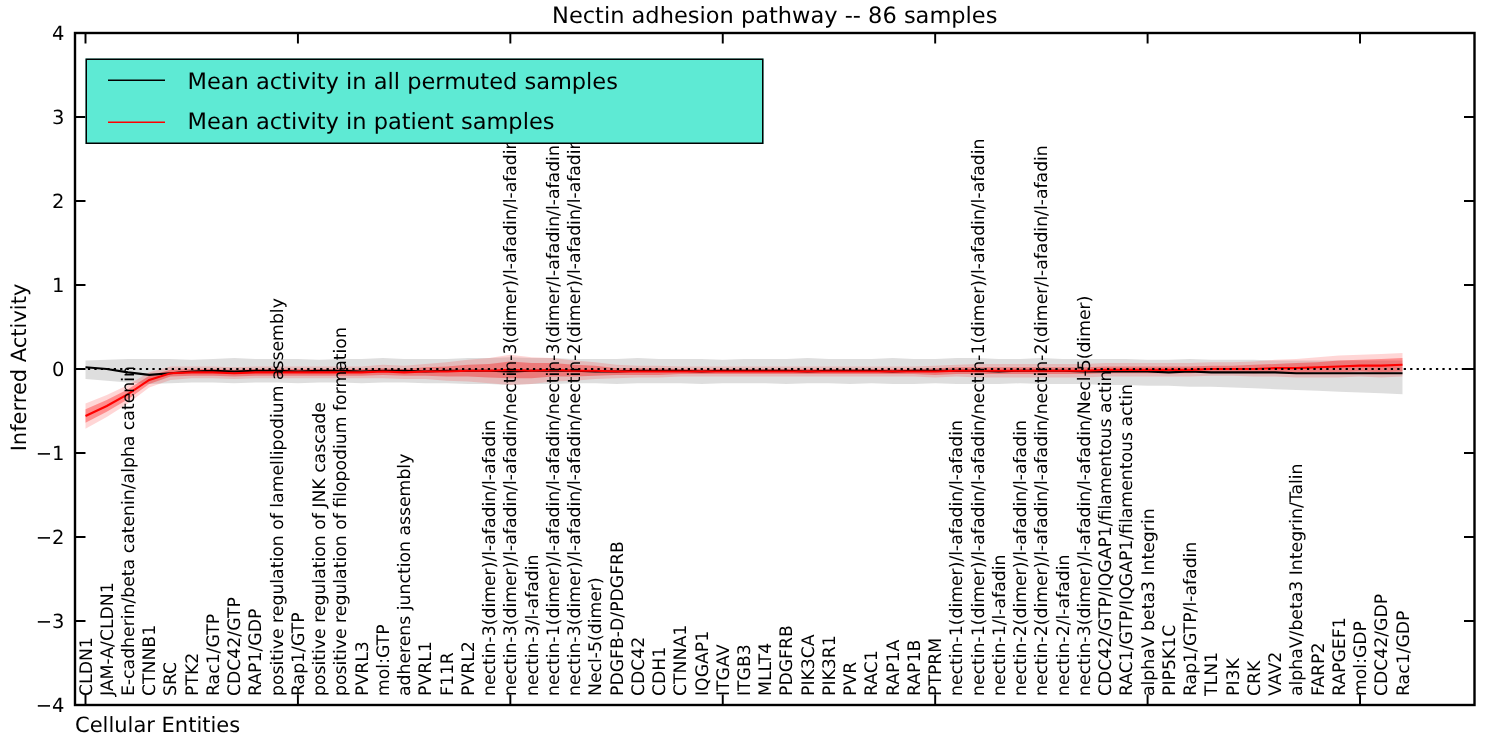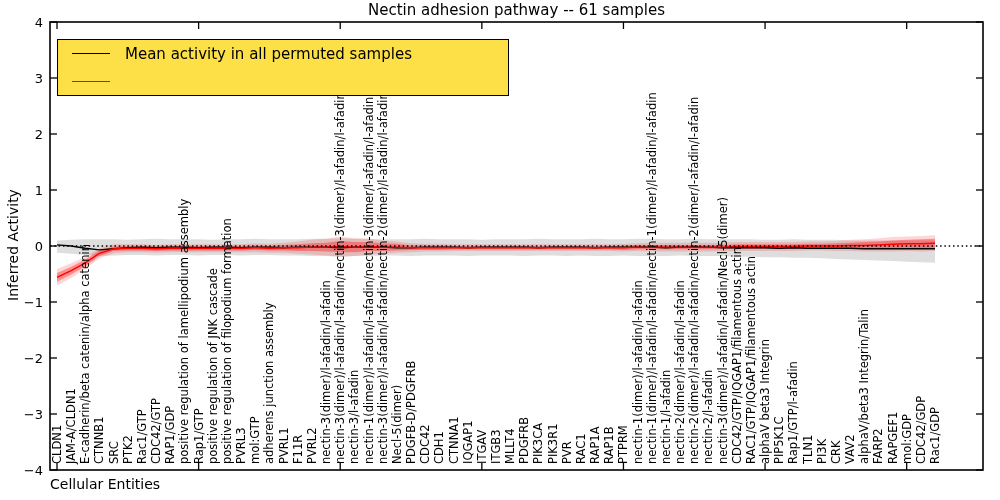--- a/index.html
+++ b/index.html
@@ -16,21 +16,21 @@
     position:absolute; left:50px; top:476px; width:933px;
     text-align:left; font-size:14px;
   }
   .y-label{
     position:absolute; left:13px; top:245px;
     transform:translate(-50%,-50%) rotate(-90deg);
     font-size:14px; white-space:nowrap;
   }
   .legend{
     position:absolute; left:57px; top:39px; width:452px; height:57px;
-    background:#fde047; border:1.6px solid #000000; box-sizing:border-box;
+    background:#5eead4; border:1.6px solid #000000; box-sizing:border-box;
     display:flex; flex-direction:column; justify-content:space-around;
     z-index:5;
   }
   .legend-row{display:flex; align-items:center; height:26px;}
   .legend-line{display:inline-block; width:38px; height:0; border-top:1.6px solid #000; margin:0 15px 0 14px; flex:none;}
   .legend-text{font-size:15px; white-space:nowrap;}
 </style>
 </head>
 <body>
 
@@ -155,28 +155,29 @@
         <line x1="481.8387096774194" y1="470" x2="481.8387096774194" y2="463" stroke="#000" stroke-width="1.3"></line>
         <line x1="623.4516129032259" y1="22" x2="623.4516129032259" y2="29" stroke="#000" stroke-width="1.3"></line>
         <line x1="623.4516129032259" y1="470" x2="623.4516129032259" y2="463" stroke="#000" stroke-width="1.3"></line>
         <line x1="765.0645161290323" y1="22" x2="765.0645161290323" y2="29" stroke="#000" stroke-width="1.3"></line>
         <line x1="765.0645161290323" y1="470" x2="765.0645161290323" y2="463" stroke="#000" stroke-width="1.3"></line>
         <line x1="906.6774193548388" y1="22" x2="906.6774193548388" y2="29" stroke="#000" stroke-width="1.3"></line>
         <line x1="906.6774193548388" y1="470" x2="906.6774193548388" y2="463" stroke="#000" stroke-width="1.3"></line>
       </g>
     </svg>
 
-  <div class="chart-title">Nectin adhesion pathway -- 61 samples</div>
+  <div class="chart-title">Nectin adhesion pathway -- 86 samples</div>
 
   <div class="y-label">Inferred Activity</div>
 
   <div class="x-label">Cellular Entities</div>
 
   <div class="legend">
     <div class="legend-row">
       <span class="legend-line" style="border-top-color: rgb(0, 0, 0);"></span>
       <span class="legend-text">Mean activity in all permuted samples</span>
     </div>
     <div class="legend-row">
       <span class="legend-line" style="border-top-color: rgb(255, 0, 0);"></span>
+      <span class="legend-text">Mean activity in patient samples</span>
     </div>
   </div>
 </div>
 
 </body></html>

